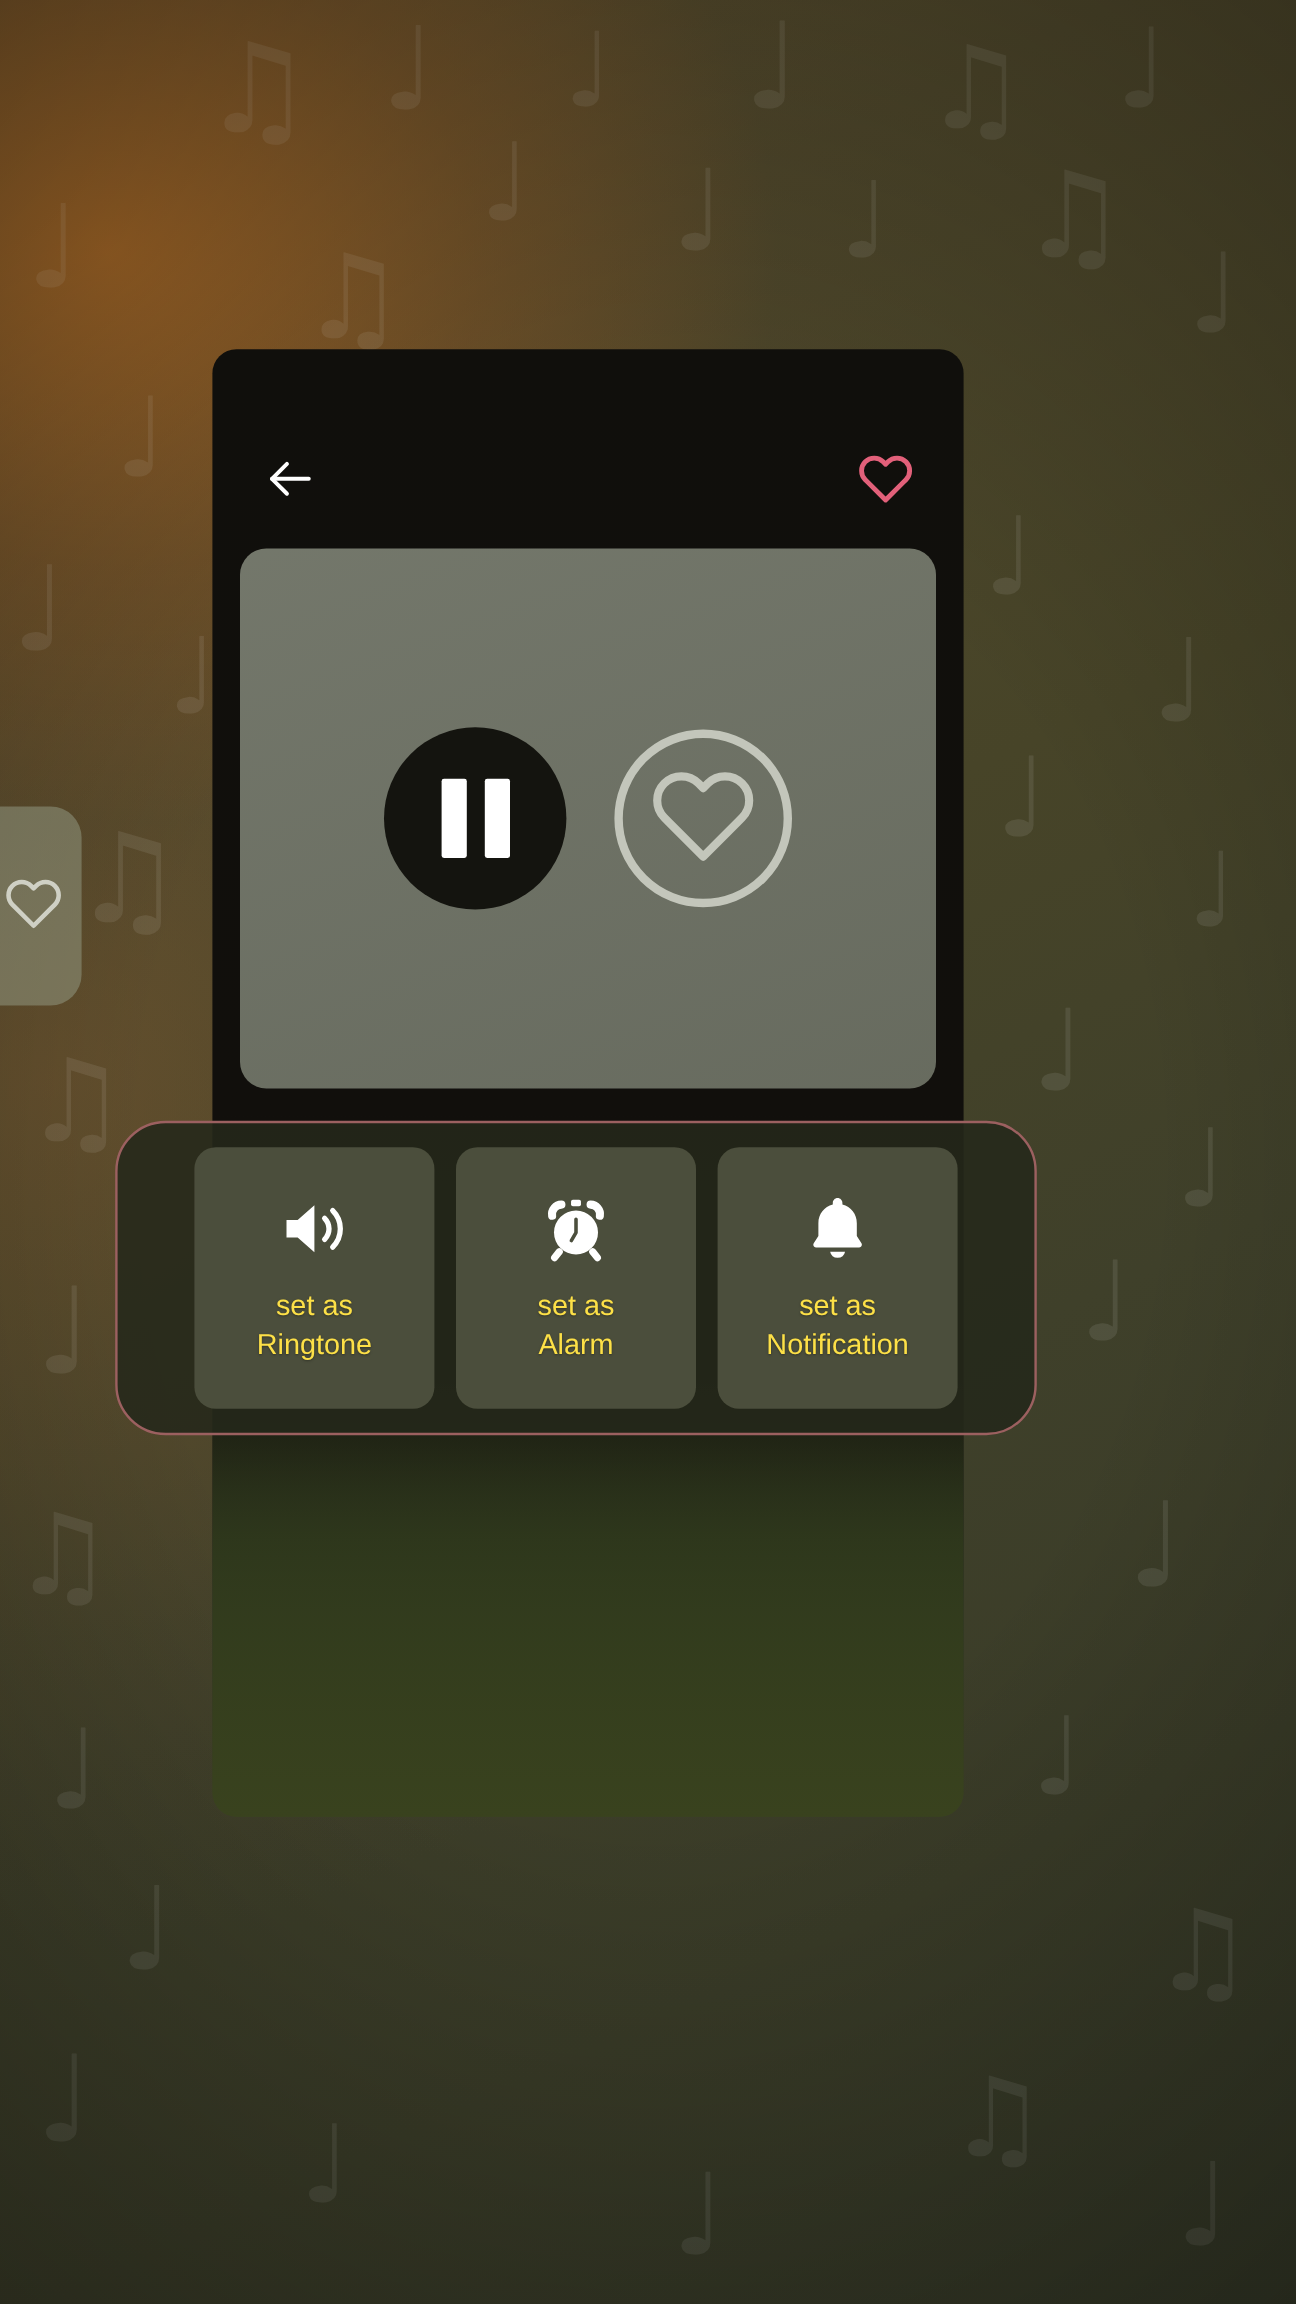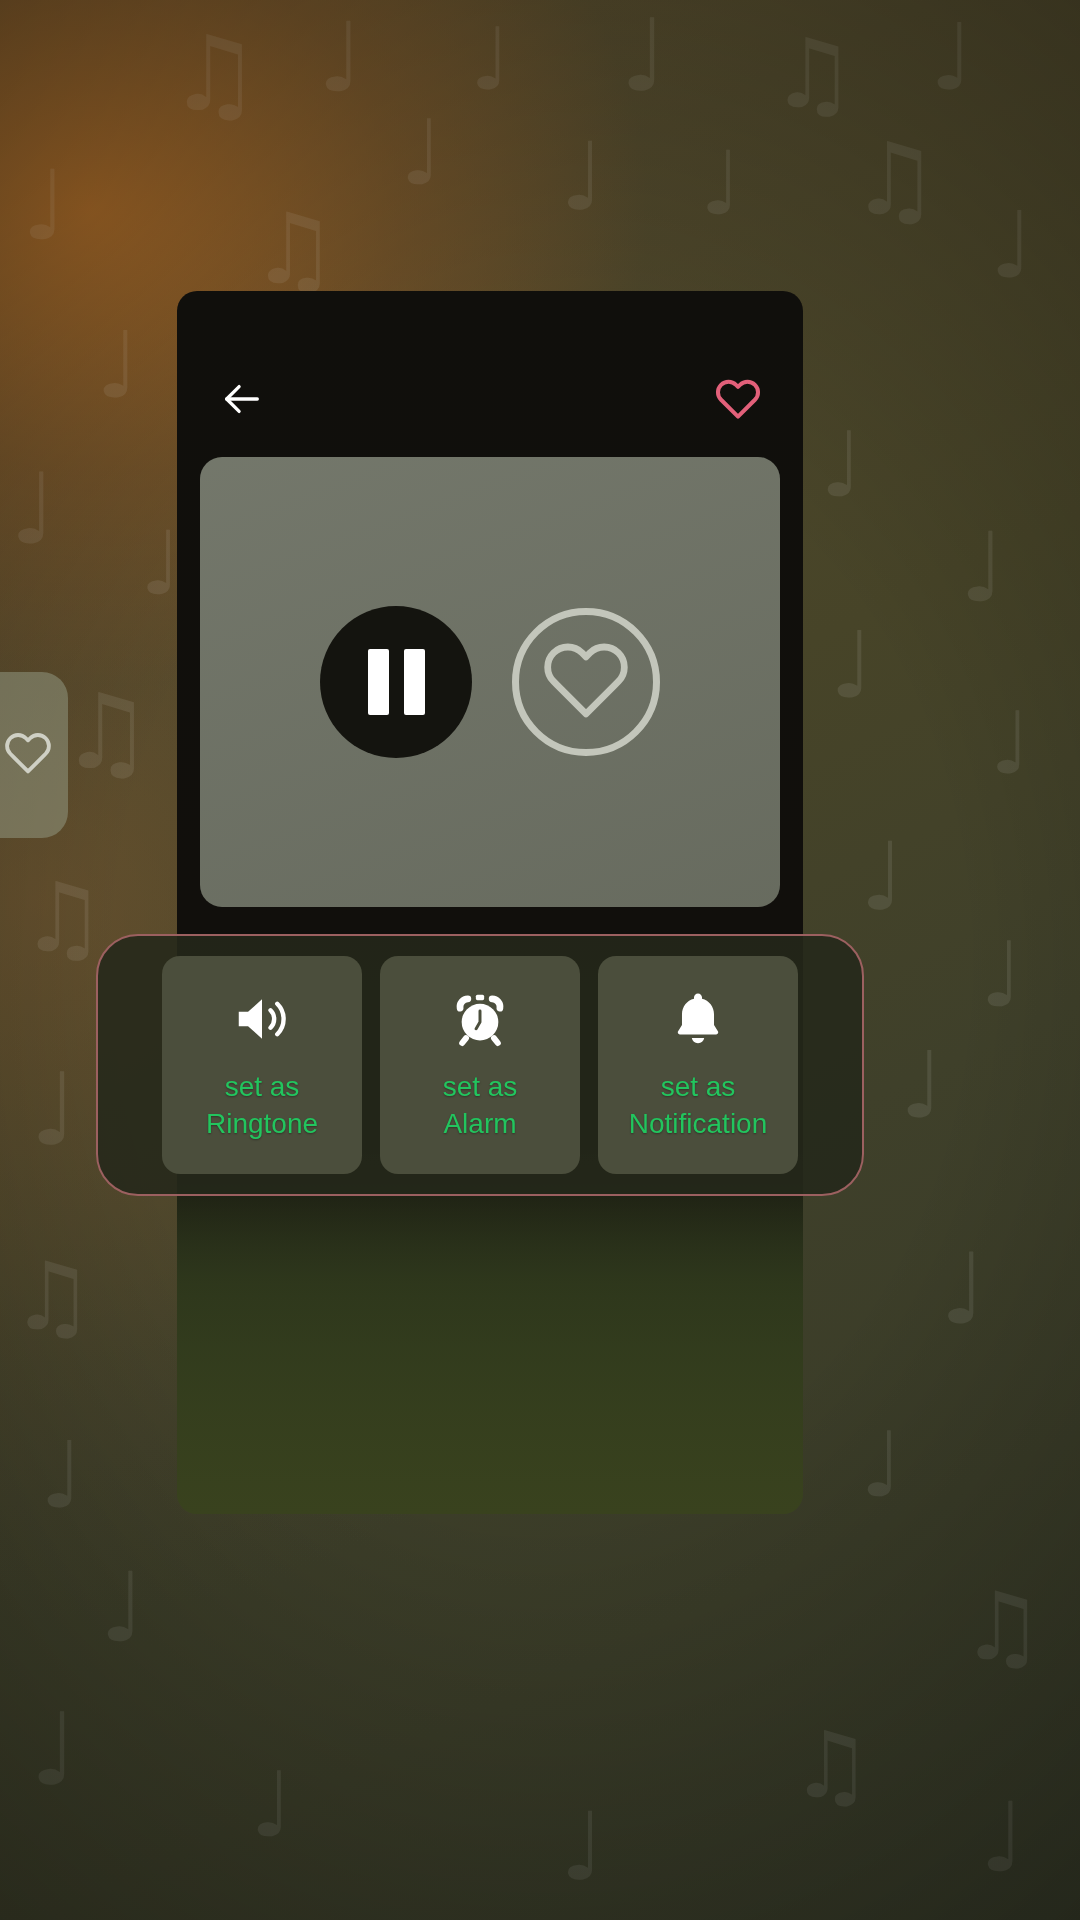--- a/index.html
+++ b/index.html
@@ -117,21 +117,21 @@
     width:200px;height:218px;
     background:#4b4e3c;
     border-radius:18px;
     display:flex;flex-direction:column;align-items:center;justify-content:center;
     gap:18px;cursor:pointer;box-sizing:border-box;padding:10px 6px;
   }
   .setas-icon{
     height:62px;display:flex;align-items:center;justify-content:center;
   }
   .setas-label{
-    color:#22c55e;font-size:28px;line-height:1.33;text-align:center;
+    color:#fde047;font-size:24px;line-height:1.33;text-align:center;
     font-family:"Liberation Sans", sans-serif;
     white-space:pre-line;
     text-shadow:0 1px 2px rgba(0,0,0,.35);
   }
 </style>
 </head>
 <body>
 
 <div id="bg-wallpaper"></div>
 

